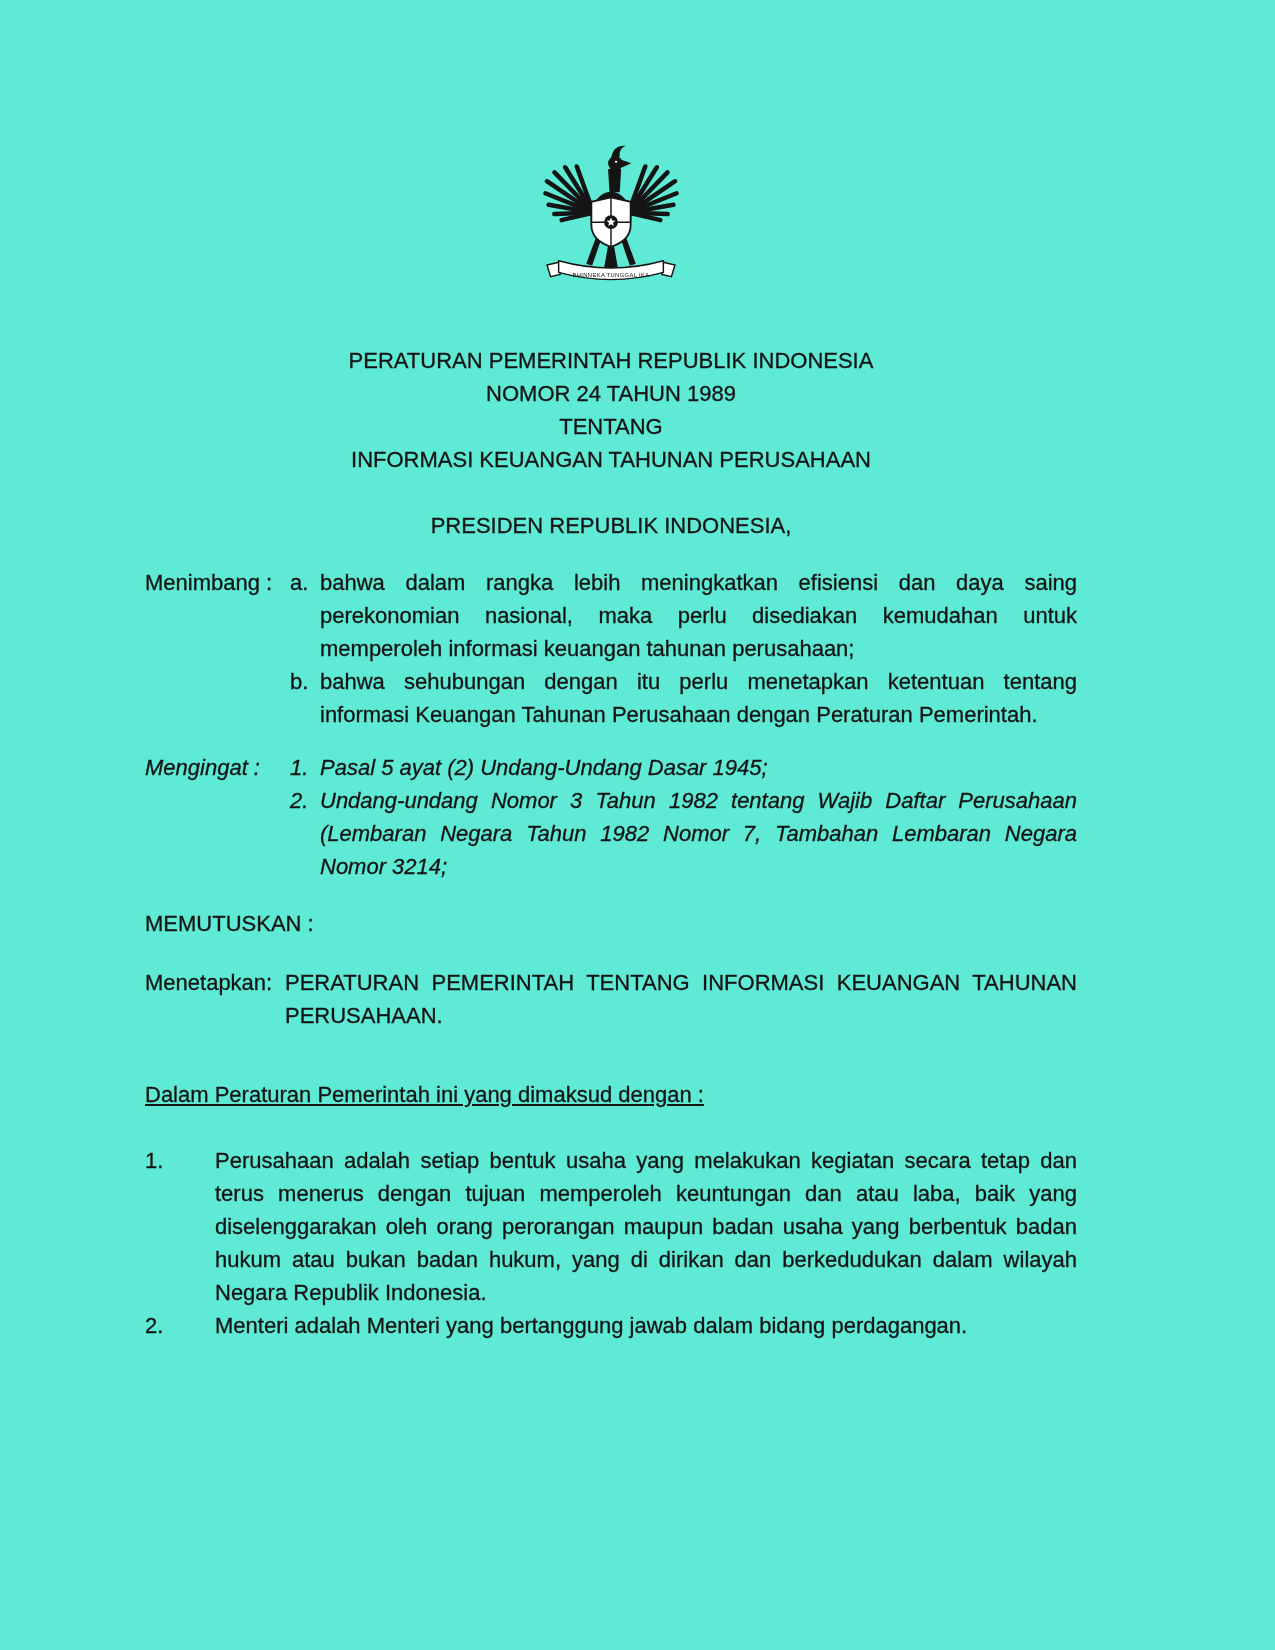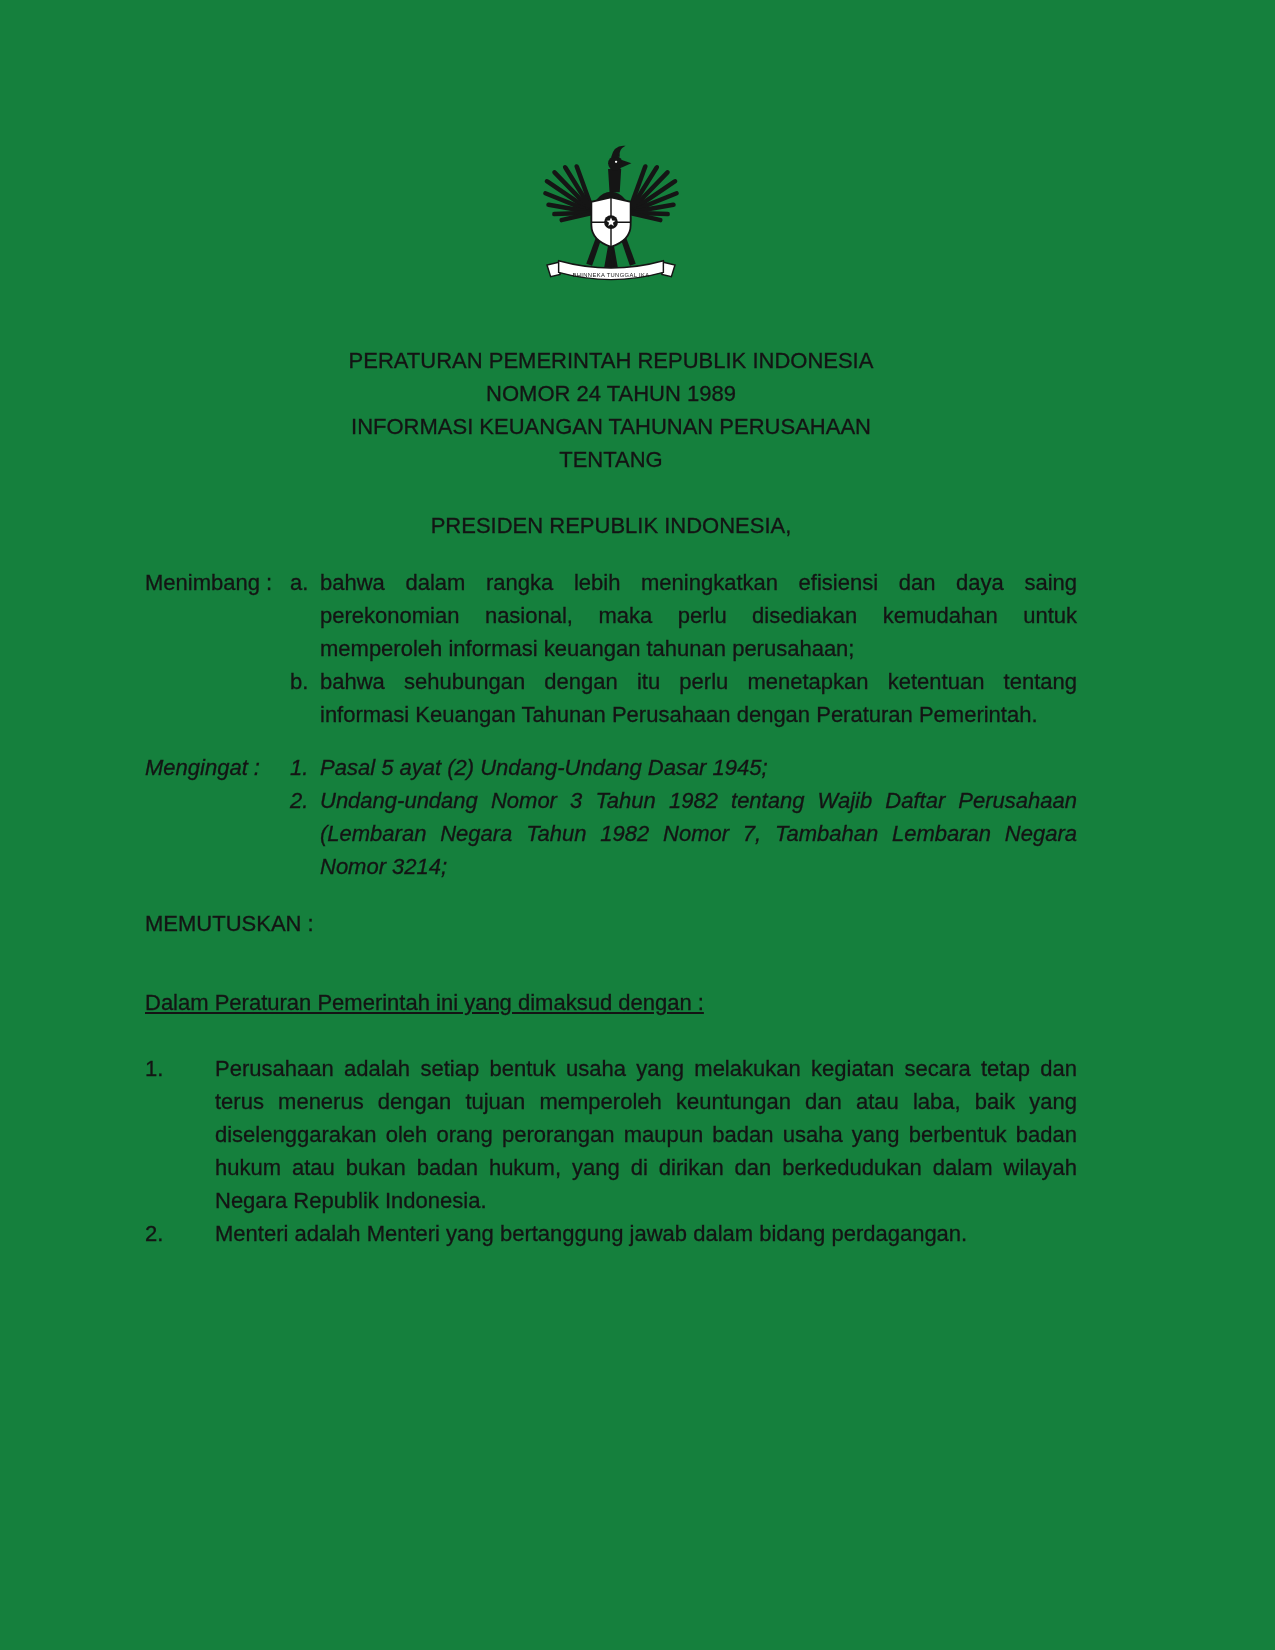--- a/index.html
+++ b/index.html
@@ -4,21 +4,21 @@
 <style>
   * { margin: 0; padding: 0; box-sizing: border-box; }
   html, body { background: #ffffff; }
   body {
     font-family: "Liberation Sans", sans-serif;
     color: #141414;
   }
   .page {
     width: 1275px;
     height: 1650px;
-    background: #15803d;
+    background: #5eead4;
     padding: 0 198px 0 145px;
     font-size: 22px;
     line-height: 33px;
     -webkit-text-stroke: 0.3px currentColor;
     overflow: hidden;
   }
   .emblem {
     padding-top: 140px;
     display: flex;
     justify-content: center;
@@ -126,22 +126,22 @@
         <path d="M172,168 L188,172 L183,188 L170,185 Z" fill="#ffffff" stroke="#151515" stroke-width="2"></path>
         <path d="M28,166 Q100,186 172,166 L172,182 Q100,202 28,182 Z" fill="#ffffff" stroke="#151515" stroke-width="2"></path>
         <text x="100" y="188" text-anchor="middle" font-size="8" letter-spacing="0.5" fill="#151515">BHINNEKA TUNGGAL IKA</text>
       </g>
     </svg>
   </div>
 
   <div class="title-block">
     <div>PERATURAN PEMERINTAH REPUBLIK INDONESIA</div>
     <div>NOMOR 24 TAHUN 1989</div>
+    <div>TENTANG</div>
     <div>INFORMASI KEUANGAN TAHUNAN PERUSAHAAN</div>
-    <div>TENTANG</div>
   </div>
 
   <div class="president-line">PRESIDEN REPUBLIK INDONESIA,</div>
 
   <div class="clause menimbang">
     <div>Menimbang :</div>
     <div>
       <div class="clause-item">
         <div>a.</div>
         <div class="itext">bahwa dalam rangka lebih meningkatkan efisiensi dan daya saing perekonomian nasional, maka perlu disediakan kemudahan untuk memperoleh informasi keuangan tahunan perusahaan;</div>
@@ -162,20 +162,24 @@
       </div>
       <div class="clause-item">
         <div>2.</div>
         <div class="itext">Undang-undang Nomor 3 Tahun 1982 tentang Wajib Daftar Perusahaan (Lembaran Negara Tahun 1982 Nomor 7, Tambahan Lembaran Negara Nomor 3214;</div>
       </div>
     </div>
   </div>
 
   <div class="memutuskan">MEMUTUSKAN :</div>
 
+  <div class="menetapkan">
+    <div>Menetapkan:</div>
+    <div class="itext">PERATURAN PEMERINTAH TENTANG INFORMASI KEUANGAN TAHUNAN PERUSAHAAN.</div>
+  </div>
 
   <div class="pasal-intro">Dalam Peraturan Pemerintah ini yang dimaksud dengan :</div>
 
   <div class="numlist">
     <div class="num-item">
       <div>1.</div>
       <div class="itext">Perusahaan adalah setiap bentuk usaha yang melakukan kegiatan secara tetap dan terus menerus dengan tujuan memperoleh keuntungan dan atau laba, baik yang diselenggarakan oleh orang perorangan maupun badan usaha yang berbentuk badan hukum atau bukan badan hukum, yang di dirikan dan berkedudukan dalam wilayah Negara Republik Indonesia.</div>
     </div>
     <div class="num-item">
       <div>2.</div>

